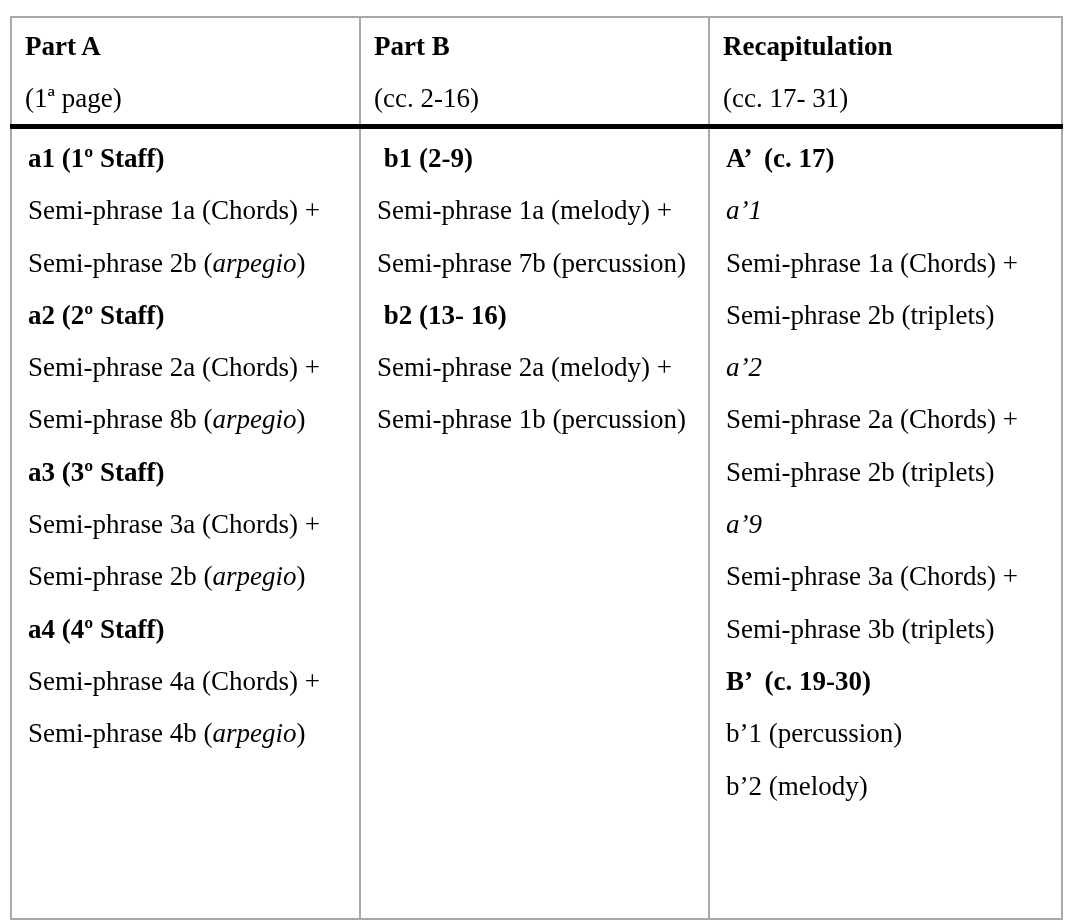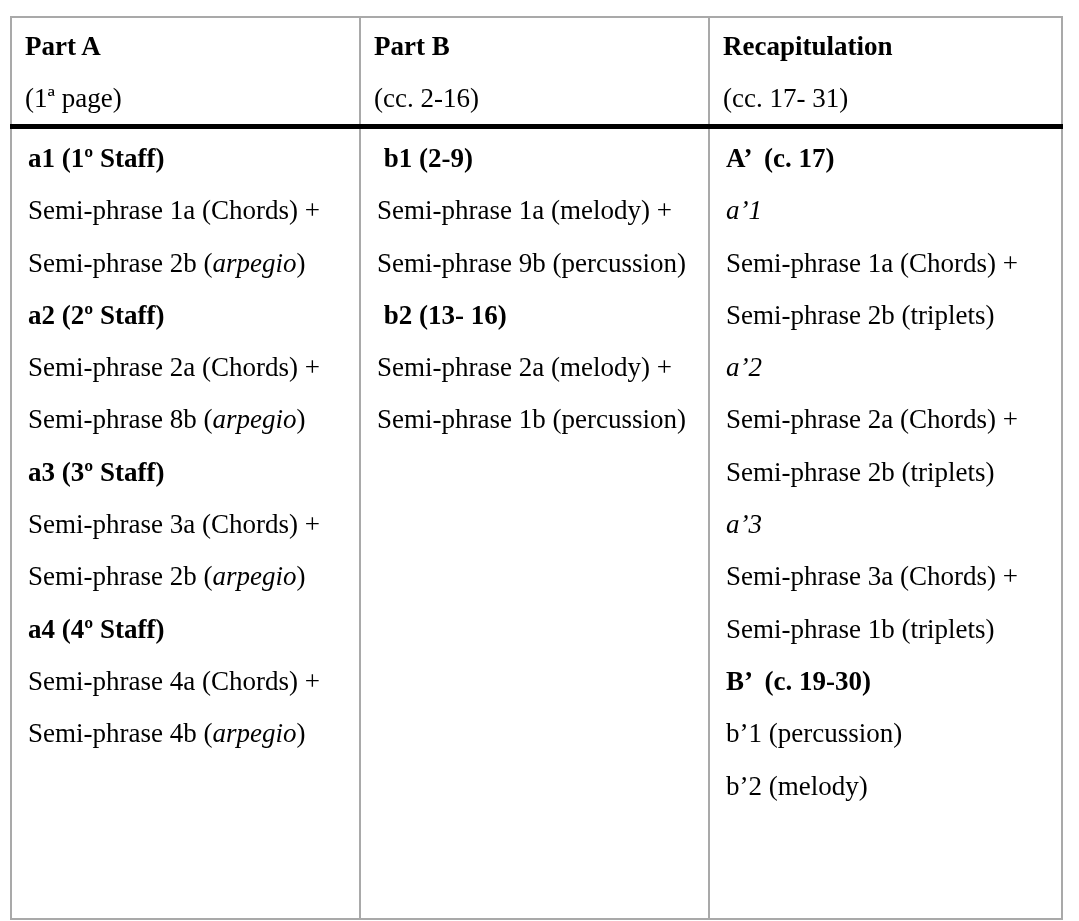--- a/index.html
+++ b/index.html
@@ -80,35 +80,35 @@
           <div class="line"><span class="b">a3 (3º Staff)</span></div>
           <div class="line"><span>Semi-phrase 3a (Chords) +</span></div>
           <div class="line"><span>Semi-phrase 2b (</span><span class="i">arpegio</span><span>)</span></div>
           <div class="line"><span class="b">a4 (4º Staff)</span></div>
           <div class="line"><span>Semi-phrase 4a (Chords) +</span></div>
           <div class="line"><span>Semi-phrase 4b (</span><span class="i">arpegio</span><span>)</span></div>
         </td>
       <td>
           <div class="line"><span class="b"> b1 (2-9)</span></div>
           <div class="line"><span>Semi-phrase 1a (melody) +</span></div>
-          <div class="line"><span>Semi-phrase 9b (percussion)</span></div>
+          <div class="line"><span>Semi-phrase 7b (percussion)</span></div>
           <div class="line"><span class="b"> b2 (13- 16)</span></div>
           <div class="line"><span>Semi-phrase 2a (melody) +</span></div>
           <div class="line"><span>Semi-phrase 1b (percussion)</span></div>
         </td>
       <td>
           <div class="line"><span class="b">A’  (c. 17)</span></div>
           <div class="line"><span class="i">a’1</span></div>
           <div class="line"><span>Semi-phrase 1a (Chords) +</span></div>
           <div class="line"><span>Semi-phrase 2b (triplets)</span></div>
           <div class="line"><span class="i">a’2</span></div>
           <div class="line"><span>Semi-phrase 2a (Chords) +</span></div>
           <div class="line"><span>Semi-phrase 2b (triplets)</span></div>
-          <div class="line"><span class="i">a’3</span></div>
+          <div class="line"><span class="i">a’9</span></div>
           <div class="line"><span>Semi-phrase 3a (Chords) +</span></div>
-          <div class="line"><span>Semi-phrase 1b (triplets)</span></div>
+          <div class="line"><span>Semi-phrase 3b (triplets)</span></div>
           <div class="line"><span class="b">B’  (c. 19-30)</span></div>
           <div class="line"><span>b’1 (percussion)</span></div>
           <div class="line"><span>b’2 (melody)</span></div>
         </td>
     </tr>
   </tbody>
 </table>
 
 </body></html>

